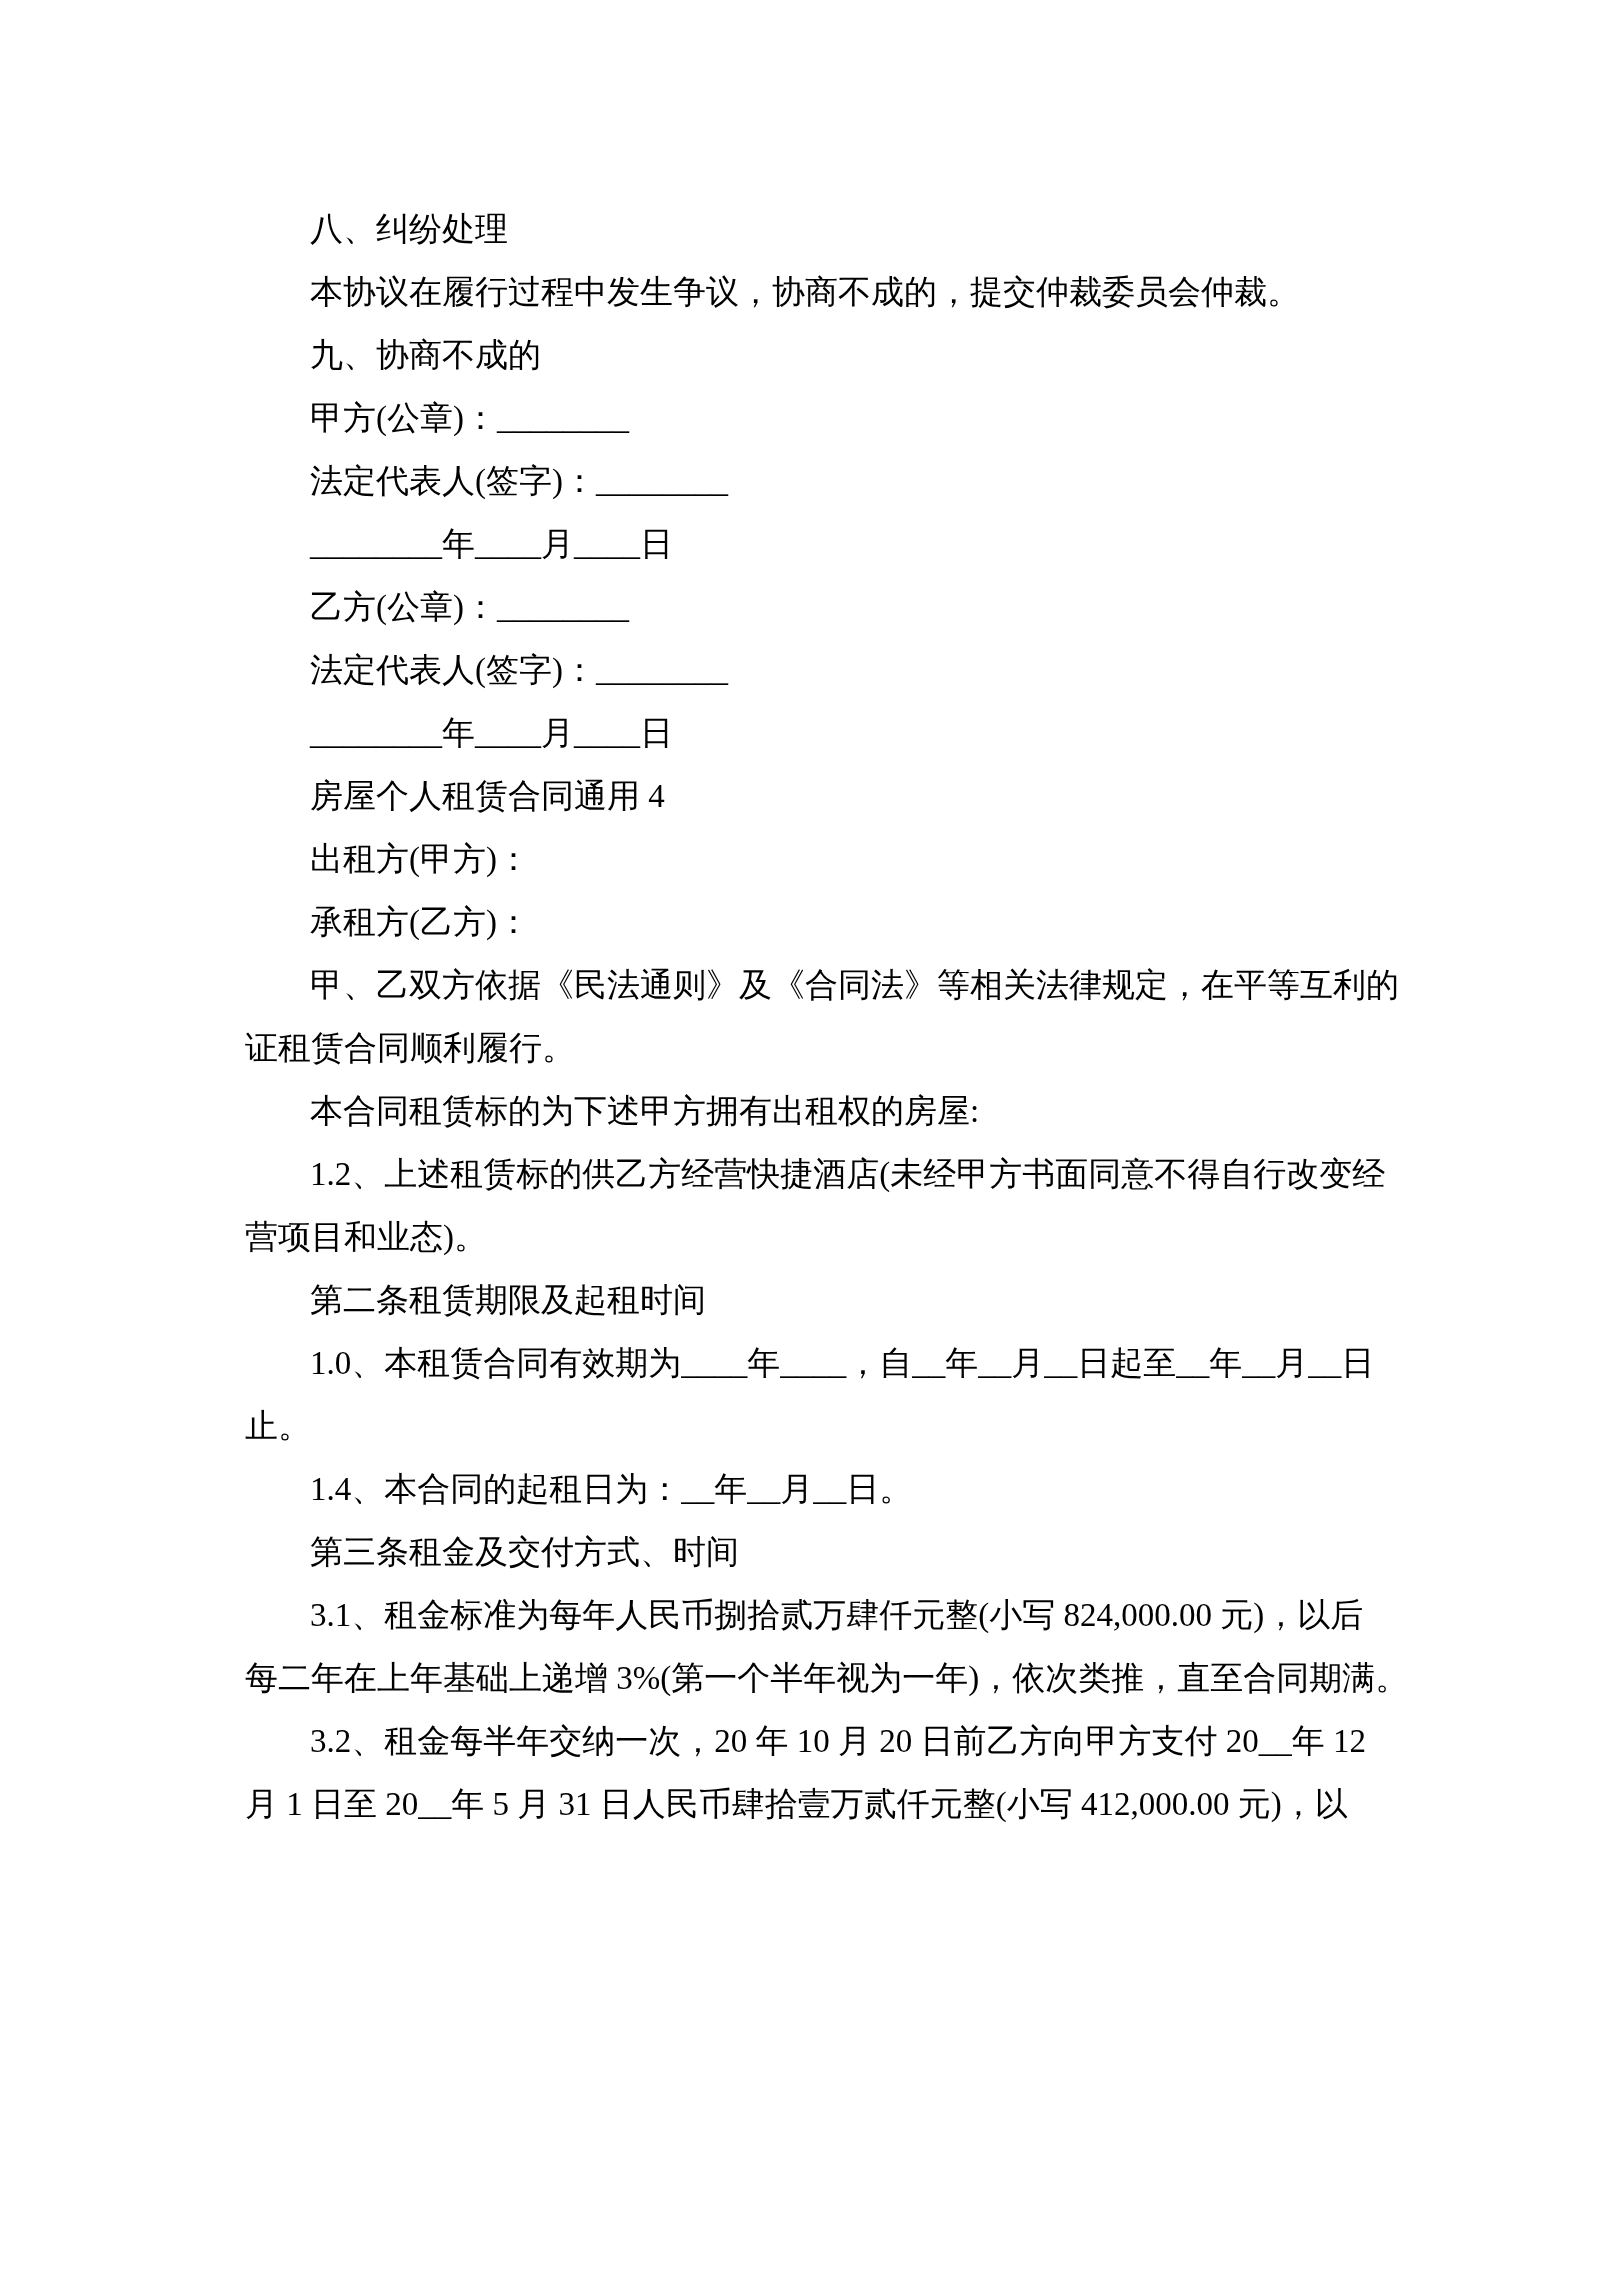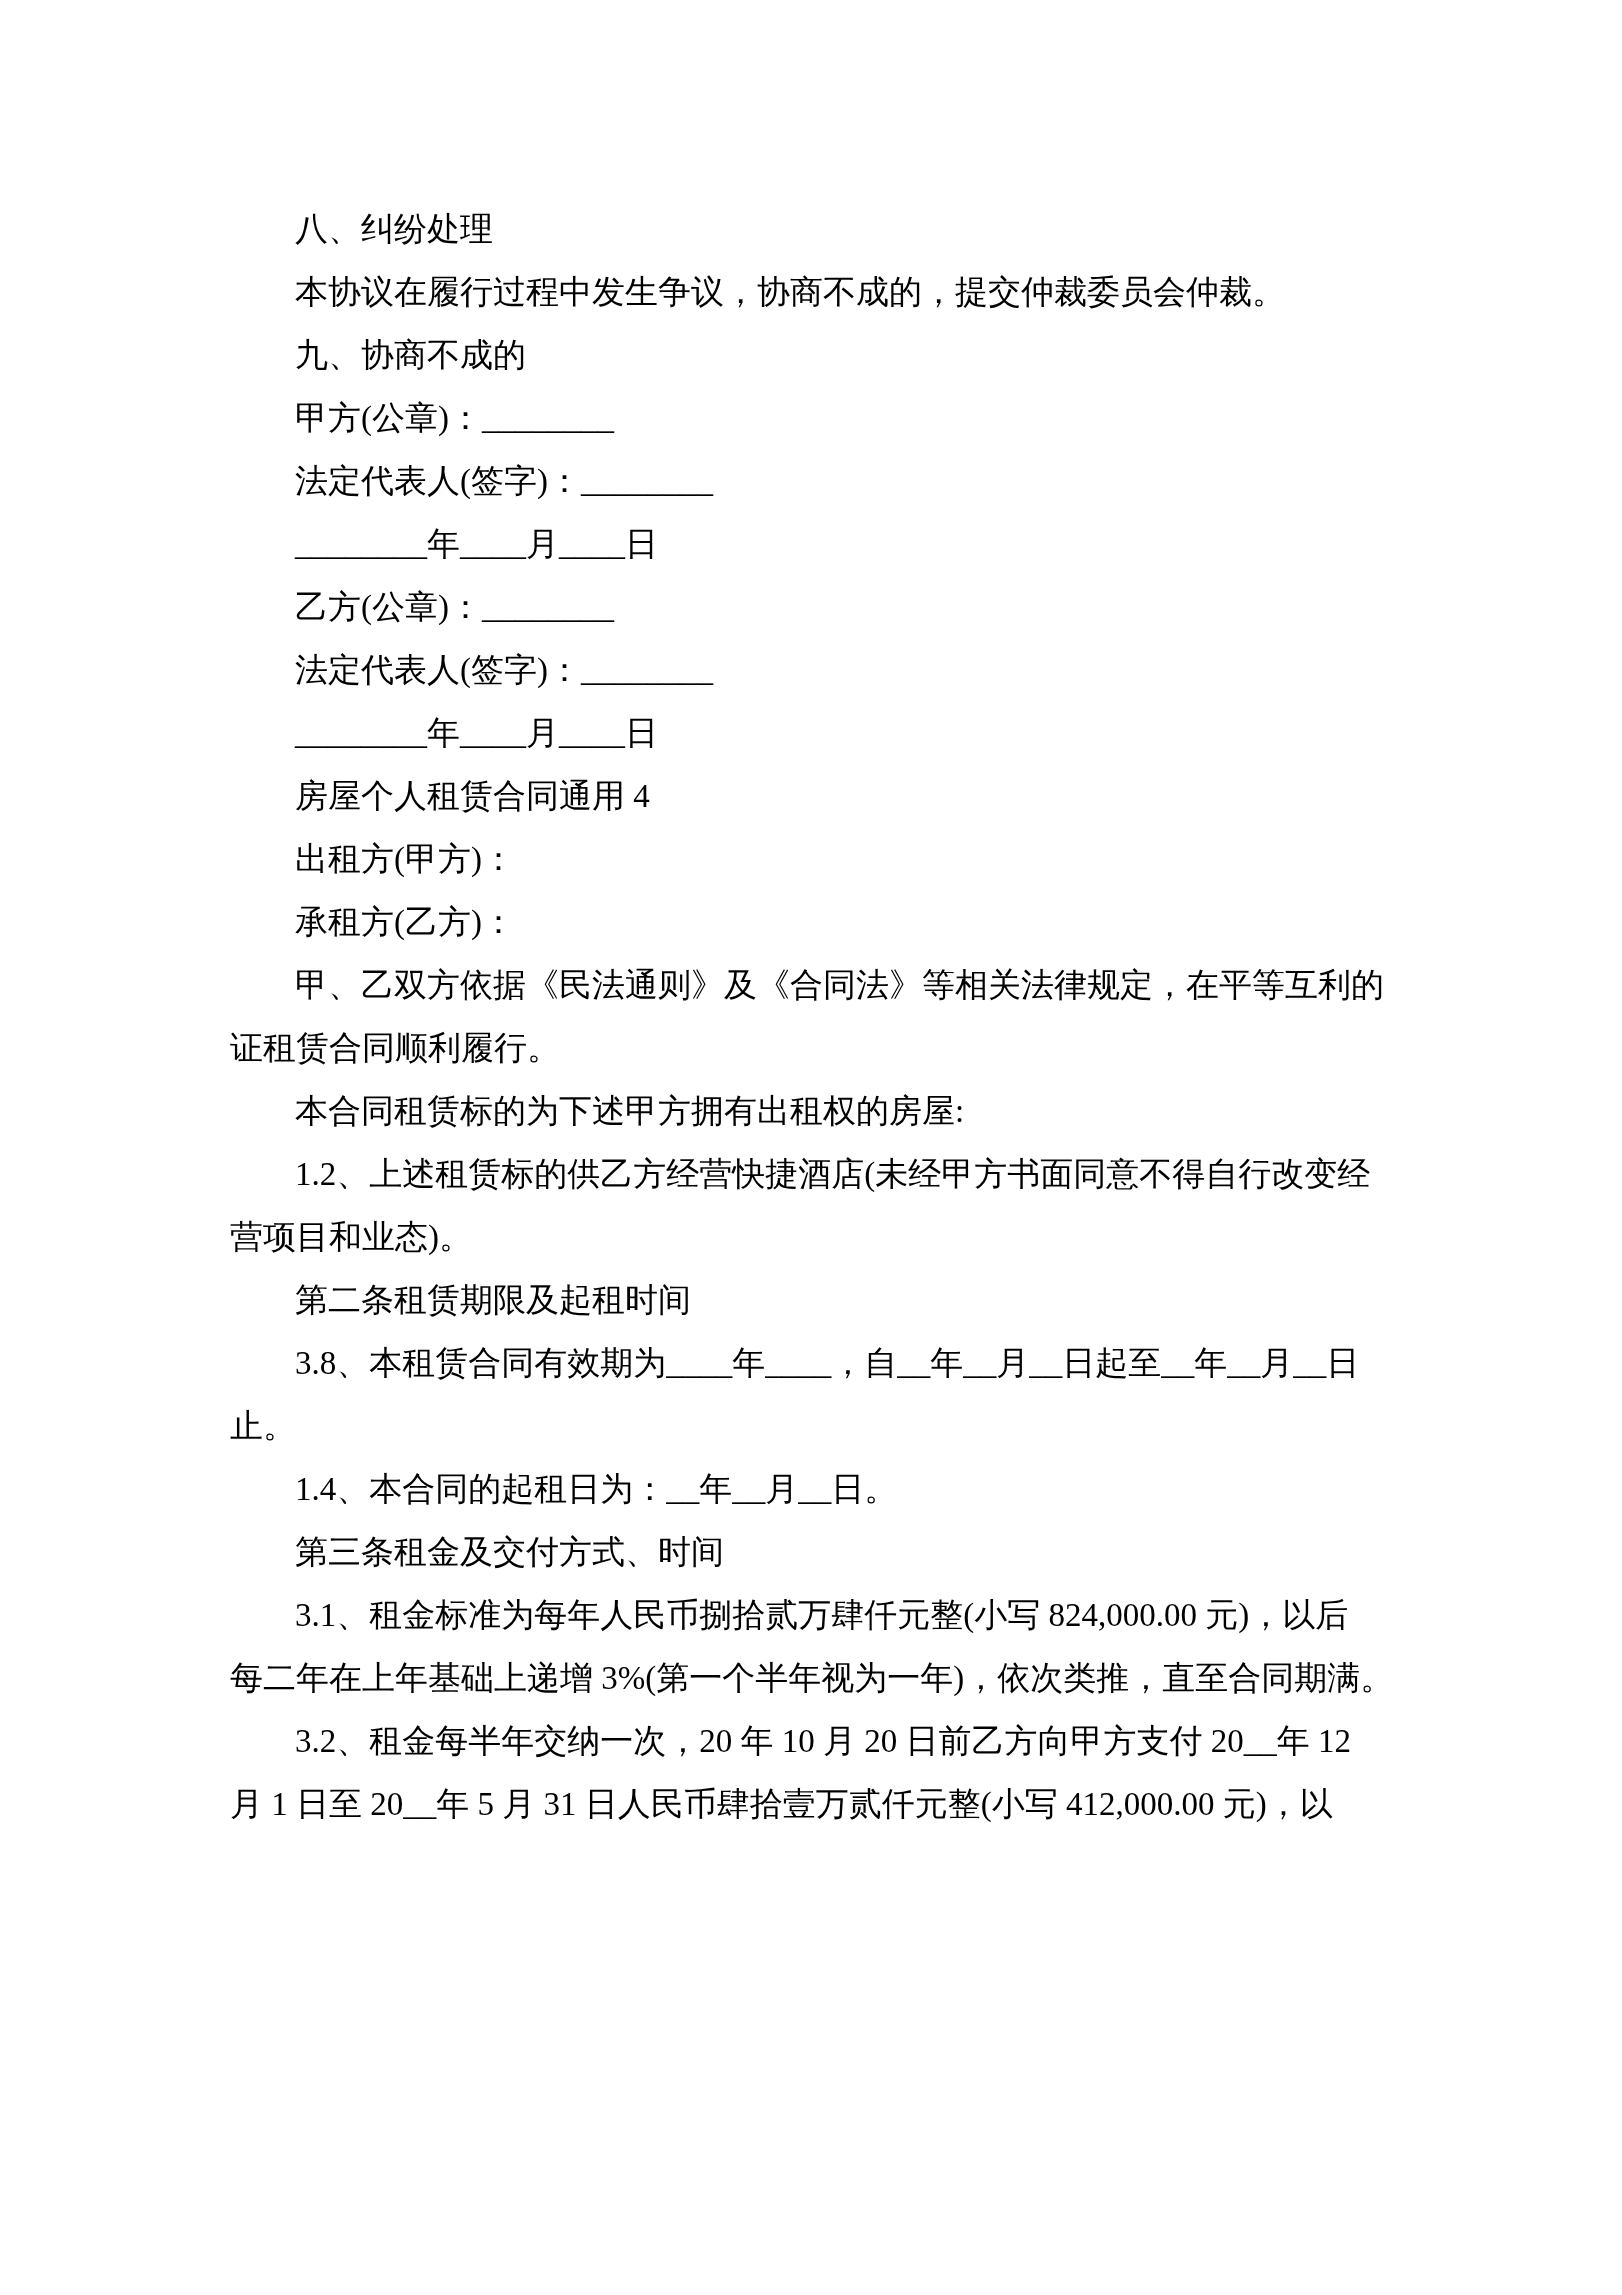--- a/index.html
+++ b/index.html
@@ -14,21 +14,21 @@
   }
   .page {
     position: relative;
     width: 1623px;
     height: 2295px;
     background: #ffffff;
     overflow: hidden;
   }
   .text-block {
     position: absolute;
-    left: 230px;
+    left: 245px;
     top: 198px;
     width: 1224px;
     font-size: 33px;
     line-height: 63px;
     color: #000000;
     font-weight: normal;
   }
   .line {
     white-space: pre;
   }
@@ -52,21 +52,21 @@
       <div class="line indent">________年____月____日</div>
       <div class="line indent">房屋个人租赁合同通用 4</div>
       <div class="line indent">出租方(甲方)：</div>
       <div class="line indent">承租方(乙方)：</div>
       <div class="line indent">甲、乙双方依据《民法通则》及《合同法》等相关法律规定，在平等互利的</div>
       <div class="line">证租赁合同顺利履行。</div>
       <div class="line indent">本合同租赁标的为下述甲方拥有出租权的房屋:</div>
       <div class="line indent">1.2、上述租赁标的供乙方经营快捷酒店(未经甲方书面同意不得自行改变经</div>
       <div class="line">营项目和业态)。</div>
       <div class="line indent">第二条租赁期限及起租时间</div>
-      <div class="line indent">3.8、本租赁合同有效期为____年____，自__年__月__日起至__年__月__日</div>
+      <div class="line indent">1.0、本租赁合同有效期为____年____，自__年__月__日起至__年__月__日</div>
       <div class="line">止。</div>
       <div class="line indent">1.4、本合同的起租日为：__年__月__日。</div>
       <div class="line indent">第三条租金及交付方式、时间</div>
       <div class="line indent">3.1、租金标准为每年人民币捌拾贰万肆仟元整(小写 824,000.00 元)，以后</div>
       <div class="line">每二年在上年基础上递增 3%(第一个半年视为一年)，依次类推，直至合同期满。</div>
       <div class="line indent">3.2、租金每半年交纳一次，20 年 10 月 20 日前乙方向甲方支付 20__年 12</div>
       <div class="line">月 1 日至 20__年 5 月 31 日人民币肆拾壹万贰仟元整(小写 412,000.00 元)，以</div>
     </div>
 </div>
 

